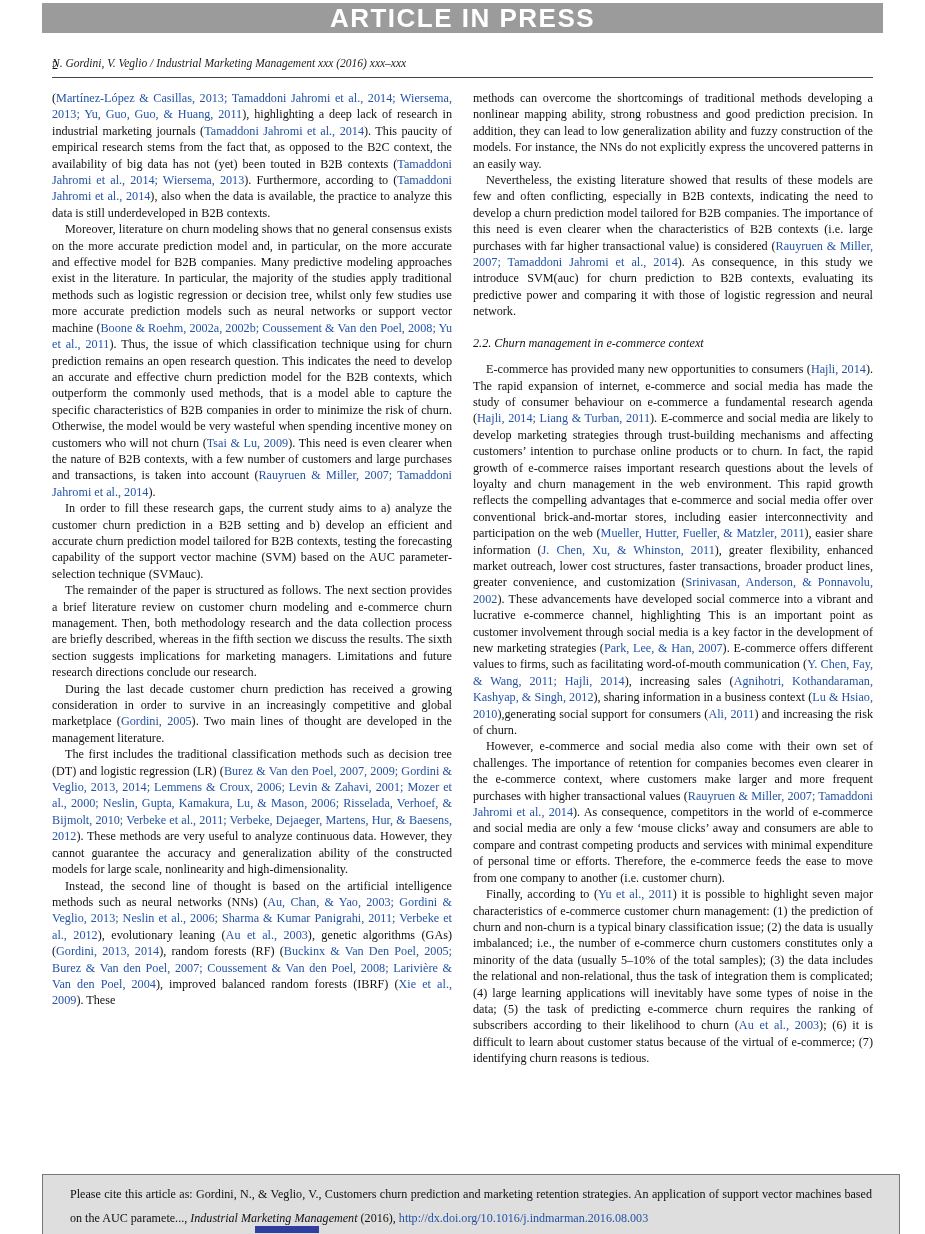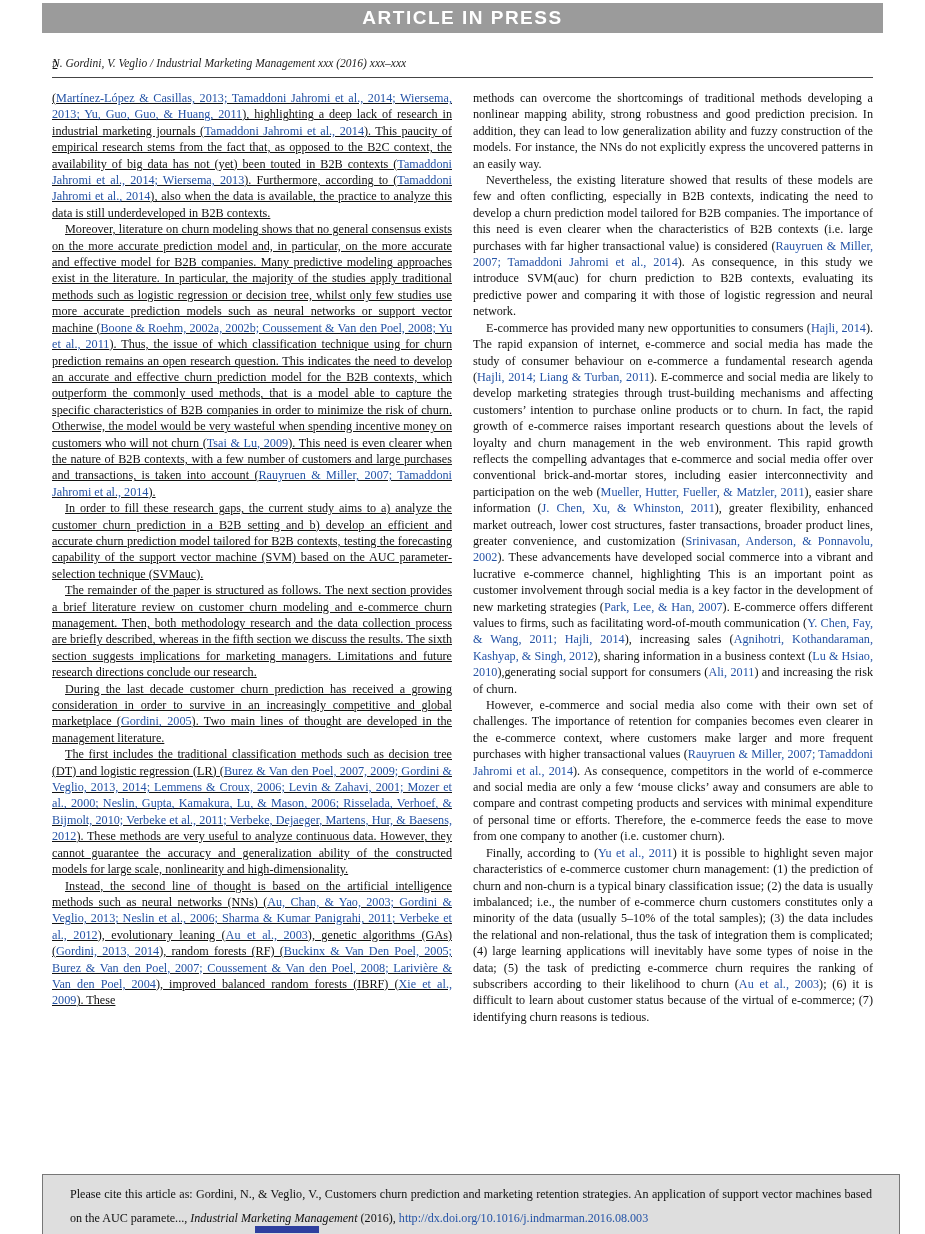--- a/index.html
+++ b/index.html
@@ -1,26 +1,26 @@
 <!DOCTYPE html>
 <html style="--link: #2453a6; --banner_bg: #9b9b9b; --footer_bg: #dedede; --artifact: #2e3f9f;"><head>
 <meta charset="utf-8">
 <style>
   html,body{margin:0;padding:0;background:#ffffff;}
   body{width:925px;height:1234px;position:relative;font-family:"Liberation Serif",serif;color:#111;overflow:hidden;}
   .page{position:absolute;inset:0;}
   .banner{position:absolute;top:3px;left:42px;right:42px;height:30px;background:var(--banner_bg,#9b9b9b);
     display:flex;align-items:center;justify-content:center;}
-  .banner span{color:#ffffff;font-family:"Liberation Sans",sans-serif;font-weight:bold;font-size:19px;letter-spacing:1.5px;}
+  .banner span{color:#ffffff;font-family:"Liberation Sans",sans-serif;font-weight:bold;font-size:26px;letter-spacing:1.5px;}
   .pagehead{position:absolute;top:57px;left:52px;right:52px;font-size:11.5px;}
   .pagenum{position:absolute;left:0;top:1px;font-size:12px;}
   .runtitle{text-align:left;font-style:italic;color:#222;}
   .headrule{position:absolute;top:77px;left:52px;right:52px;border-top:1px solid #444;}
   .col{position:absolute;top:90px;width:400px;font-size:12.2px;line-height:16.4px;text-align:justify;height:1082px;overflow:hidden;}
-  .col-left{left:52px;text-decoration:underline;}
+  .col-left{left:52px;}
   .col-right{left:473px;}
   p.para{margin:0;}
   p.para.indent{text-indent:13px;}
   .cite,.link{color:var(--link,#2453a6);}
   .ital{font-style:italic;}
   .sect{font-weight:bold;margin:16px 0 10px;text-align:left;}
   .subsect{font-style:italic;margin:15px 0 10px;text-align:left;}
   .footer-box{position:absolute;left:42px;right:25px;top:1174px;background:var(--footer_bg,#dedede);
     border:1px solid #777;padding:7px 27px;font-size:12.1px;line-height:24px;text-align:justify;box-sizing:border-box;}
   .artifact{position:absolute;left:255px;top:1226px;width:64px;height:7px;background:var(--artifact,#2e3f9f);}
@@ -44,20 +44,21 @@
       <p class="para indent"><span>Moreover, literature on churn modeling shows that no general consensus exists on the more accurate prediction model and, in particular, on the more accurate and effective model for B2B companies. Many predictive modeling approaches exist in the literature. In particular, the majority of the studies apply traditional methods such as logistic regression or decision tree, whilst only few studies use more accurate prediction models such as neural networks or support vector machine (</span><span class="cite">Boone &amp; Roehm, 2002a, 2002b; Coussement &amp; Van den Poel, 2008; Yu et al., 2011</span><span>). Thus, the issue of which classification technique using for churn prediction remains an open research question. This indicates the need to develop an accurate and effective churn prediction model for the B2B contexts, which outperform the commonly used methods, that is a model able to capture the specific characteristics of B2B companies in order to minimize the risk of churn. Otherwise, the model would be very wasteful when spending incentive money on customers who will not churn (</span><span class="cite">Tsai &amp; Lu, 2009</span><span>). This need is even clearer when the nature of B2B contexts, with a few number of customers and large purchases and transactions, is taken into account (</span><span class="cite">Rauyruen &amp; Miller, 2007; Tamaddoni Jahromi et al., 2014</span><span>).</span></p>
       <p class="para indent"><span>In order to fill these research gaps, the current study aims to a) analyze the customer churn prediction in a B2B setting and b) develop an efficient and accurate churn prediction model tailored for B2B contexts, testing the forecasting capability of the support vector machine (SVM) based on the AUC parameter-selection technique (SVMauc).</span></p>
       <p class="para indent"><span>The remainder of the paper is structured as follows. The next section provides a brief literature review on customer churn modeling and e-commerce churn management. Then, both methodology research and the data collection process are briefly described, whereas in the fifth section we discuss the results. The sixth section suggests implications for marketing managers. Limitations and future research directions conclude our research.</span></p>
       <p class="para indent"><span>During the last decade customer churn prediction has received a growing consideration in order to survive in an increasingly competitive and global marketplace (</span><span class="cite">Gordini, 2005</span><span>). Two main lines of thought are developed in the management literature.</span></p>
       <p class="para indent"><span>The first includes the traditional classification methods such as decision tree (DT) and logistic regression (LR) (</span><span class="cite">Burez &amp; Van den Poel, 2007, 2009; Gordini &amp; Veglio, 2013, 2014; Lemmens &amp; Croux, 2006; Levin &amp; Zahavi, 2001; Mozer et al., 2000; Neslin, Gupta, Kamakura, Lu, &amp; Mason, 2006; Risselada, Verhoef, &amp; Bijmolt, 2010; Verbeke et al., 2011; Verbeke, Dejaeger, Martens, Hur, &amp; Baesens, 2012</span><span>). These methods are very useful to analyze continuous data. However, they cannot guarantee the accuracy and generalization ability of the constructed models for large scale, nonlinearity and high-dimensionality.</span></p>
       <p class="para indent"><span>Instead, the second line of thought is based on the artificial intelligence methods such as neural networks (NNs) (</span><span class="cite">Au, Chan, &amp; Yao, 2003; Gordini &amp; Veglio, 2013; Neslin et al., 2006; Sharma &amp; Kumar Panigrahi, 2011; Verbeke et al., 2012</span><span>), evolutionary leaning (</span><span class="cite">Au et al., 2003</span><span>), genetic algorithms (GAs) (</span><span class="cite">Gordini, 2013, 2014</span><span>), random forests (RF) (</span><span class="cite">Buckinx &amp; Van Den Poel, 2005; Burez &amp; Van den Poel, 2007; Coussement &amp; Van den Poel, 2008; Larivière &amp; Van den Poel, 2004</span><span>), improved balanced random forests (IBRF) (</span><span class="cite">Xie et al., 2009</span><span>). These</span></p>
     </div>
   <div class="col col-right">
       <p class="para"><span>methods can overcome the shortcomings of traditional methods developing a nonlinear mapping ability, strong robustness and good prediction precision. In addition, they can lead to low generalization ability and fuzzy construction of the models. For instance, the NNs do not explicitly express the uncovered patterns in an easily way.</span></p>
       <p class="para indent"><span>Nevertheless, the existing literature showed that results of these models are few and often conflicting, especially in B2B contexts, indicating the need to develop a churn prediction model tailored for B2B companies. The importance of this need is even clearer when the characteristics of B2B contexts (i.e. large purchases with far higher transactional value) is considered (</span><span class="cite">Rauyruen &amp; Miller, 2007; Tamaddoni Jahromi et al., 2014</span><span>). As consequence, in this study we introduce SVM(auc) for churn prediction to B2B contexts, evaluating its predictive power and comparing it with those of logistic regression and neural network.</span></p>
+      <div class="subsect">2.2. Churn management in e-commerce context</div>
       <p class="para indent"><span>E-commerce has provided many new opportunities to consumers (</span><span class="cite">Hajli, 2014</span><span>). The rapid expansion of internet, e-commerce and social media has made the study of consumer behaviour on e-commerce a fundamental research agenda (</span><span class="cite">Hajli, 2014; Liang &amp; Turban, 2011</span><span>). E-commerce and social media are likely to develop marketing strategies through trust-building mechanisms and affecting customers’ intention to purchase online products or to churn. In fact, the rapid growth of e-commerce raises important research questions about the levels of loyalty and churn management in the web environment. This rapid growth reflects the compelling advantages that e-commerce and social media offer over conventional brick-and-mortar stores, including easier interconnectivity and participation on the web (</span><span class="cite">Mueller, Hutter, Fueller, &amp; Matzler, 2011</span><span>), easier share information (</span><span class="cite">J. Chen, Xu, &amp; Whinston, 2011</span><span>), greater flexibility, enhanced market outreach, lower cost structures, faster transactions, broader product lines, greater convenience, and customization (</span><span class="cite">Srinivasan, Anderson, &amp; Ponnavolu, 2002</span><span>). These advancements have developed social commerce into a vibrant and lucrative e-commerce channel, highlighting This is an important point as customer involvement through social media is a key factor in the development of new marketing strategies (</span><span class="cite">Park, Lee, &amp; Han, 2007</span><span>). E-commerce offers different values to firms, such as facilitating word-of-mouth communication (</span><span class="cite">Y. Chen, Fay, &amp; Wang, 2011; Hajli, 2014</span><span>), increasing sales (</span><span class="cite">Agnihotri, Kothandaraman, Kashyap, &amp; Singh, 2012</span><span>), sharing information in a business context (</span><span class="cite">Lu &amp; Hsiao, 2010</span><span>),generating social support for consumers (</span><span class="cite">Ali, 2011</span><span>) and increasing the risk of churn.</span></p>
       <p class="para indent"><span>However, e-commerce and social media also come with their own set of challenges. The importance of retention for companies becomes even clearer in the e-commerce context, where customers make larger and more frequent purchases with higher transactional values (</span><span class="cite">Rauyruen &amp; Miller, 2007; Tamaddoni Jahromi et al., 2014</span><span>). As consequence, competitors in the world of e-commerce and social media are only a few ‘mouse clicks’ away and consumers are able to compare and contrast competing products and services with minimal expenditure of personal time or efforts. Therefore, the e-commerce feeds the ease to move from one company to another (i.e. customer churn).</span></p>
       <p class="para indent"><span>Finally, according to (</span><span class="cite">Yu et al., 2011</span><span>) it is possible to highlight seven major characteristics of e-commerce customer churn management: (1) the prediction of churn and non-churn is a typical binary classification issue; (2) the data is usually imbalanced; i.e., the number of e-commerce churn customers constitutes only a minority of the data (usually 5–10% of the total samples); (3) the data includes the relational and non-relational, thus the task of integration them is complicated; (4) large learning applications will inevitably have some types of noise in the data; (5) the task of predicting e-commerce churn requires the ranking of subscribers according to their likelihood to churn (</span><span class="cite">Au et al., 2003</span><span>); (6) it is difficult to learn about customer status because of the virtual of e-commerce; (7) identifying churn reasons is tedious.</span></p>
     </div>
 
   <div class="footer-box"><span>Please cite this article as: Gordini, N., &amp; Veglio, V., Customers churn prediction and marketing retention strategies. An application of support vector machines based on the AUC paramete..., </span><span class="ital">Industrial Marketing Management</span><span> (2016), </span><span class="link">http://dx.doi.org/10.1016/j.indmarman.2016.08.003</span></div>
   <div class="artifact"></div>
 </div>
 
 </body></html>

